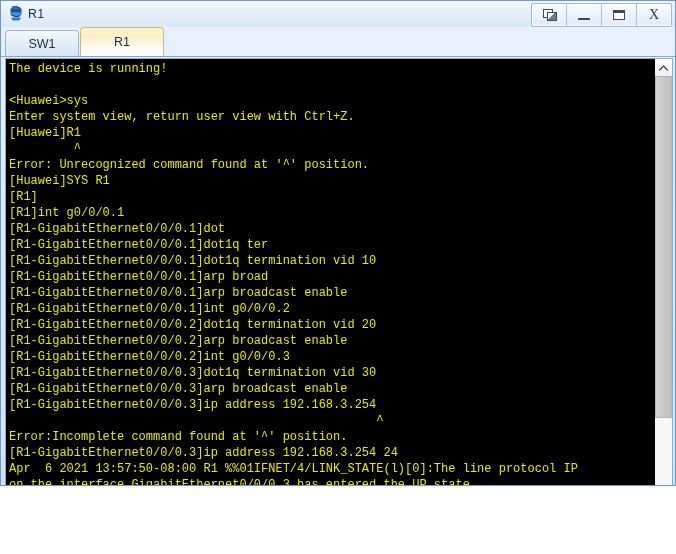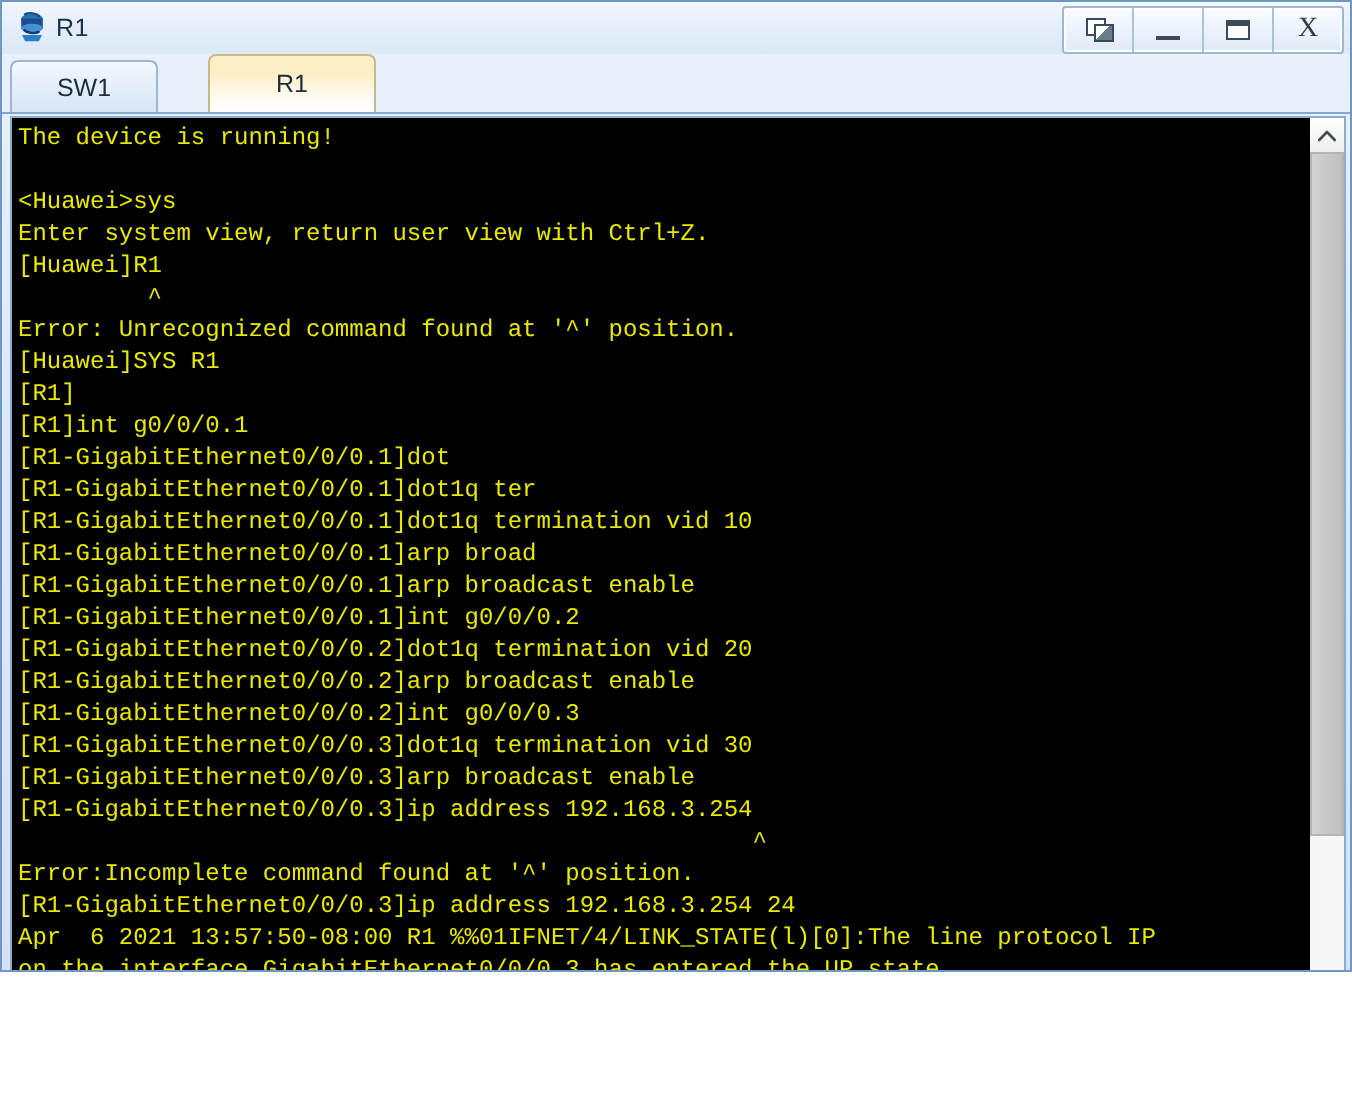--- a/index.html
+++ b/index.html
@@ -118,21 +118,20 @@
   #tabstrip {
     position: absolute;
     left: 0; top: 26px;
     width: 676px;
     height: 30px;
     display: flex;
     align-items: flex-end;
     padding-left: 4px;
     box-sizing: border-box;
     border-bottom: 1px solid #84a7cb;
-    gap: 24px;
   }
   .tab {
     height: 26px;
     min-width: 74px;
     padding: 0 14px;
     margin-right: 1px;
     display: flex;
     align-items: center;
     justify-content: center;
     font-size: 12.5px;

